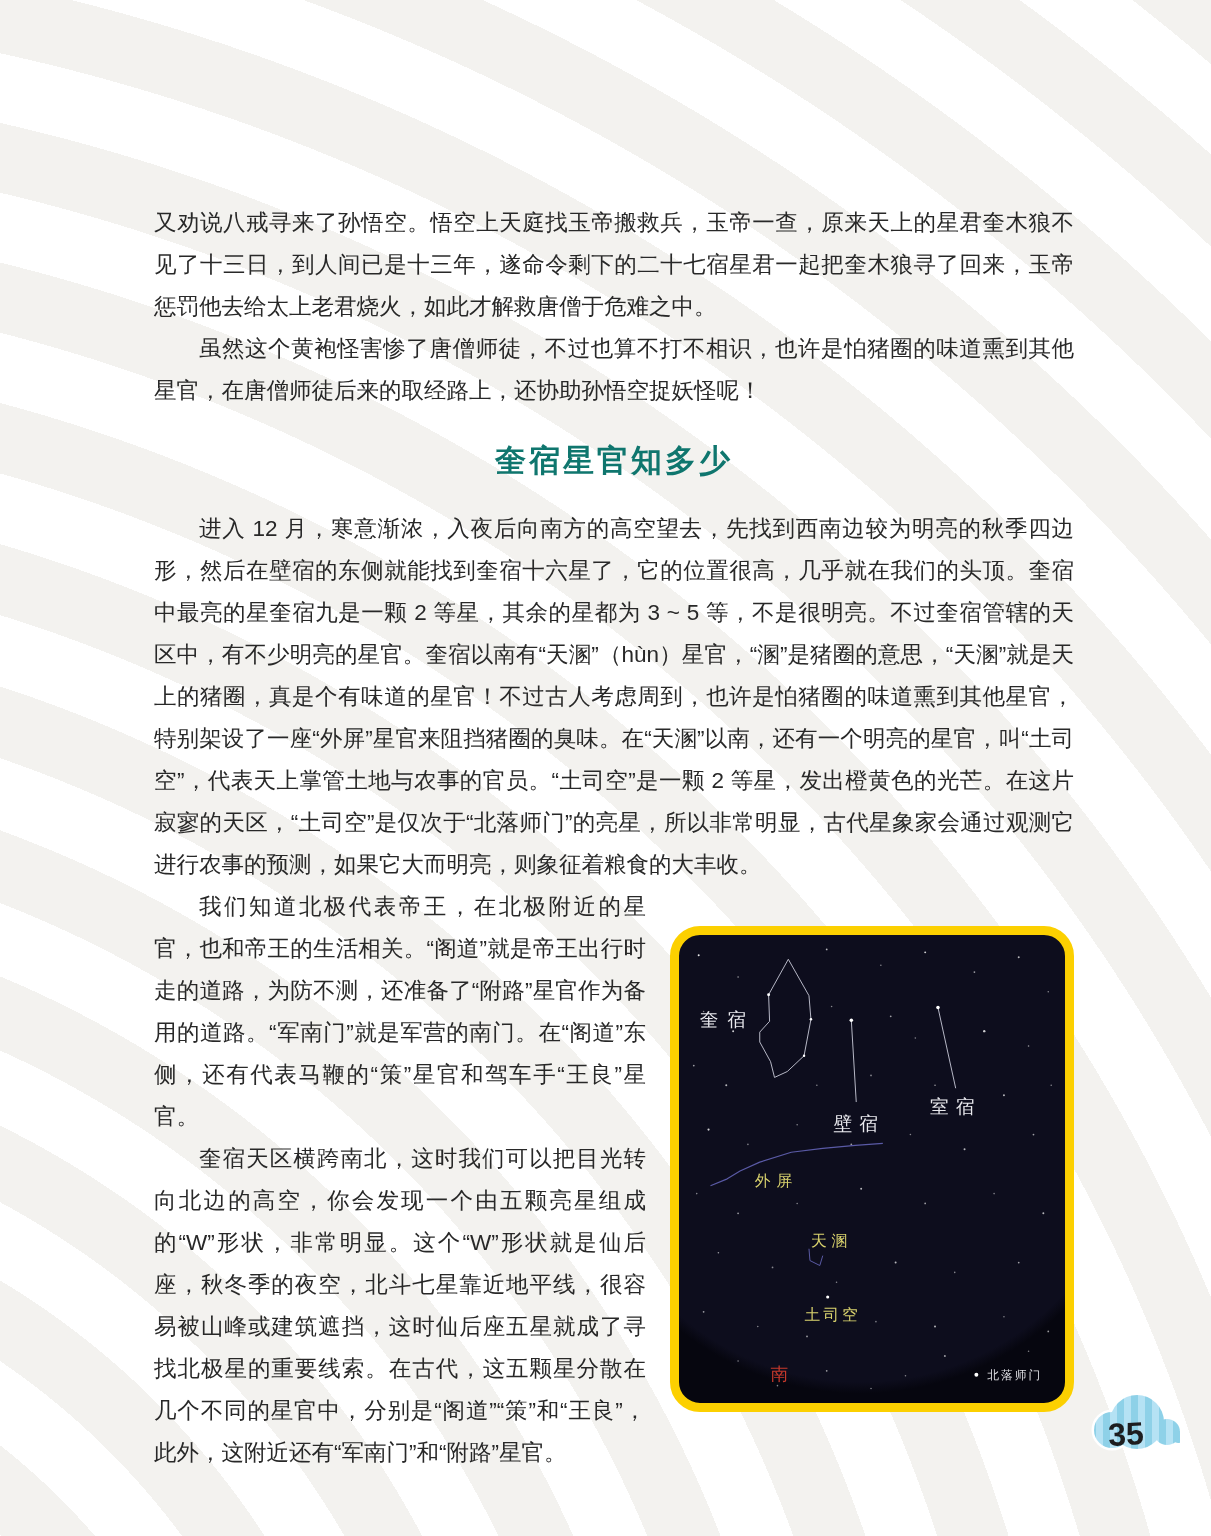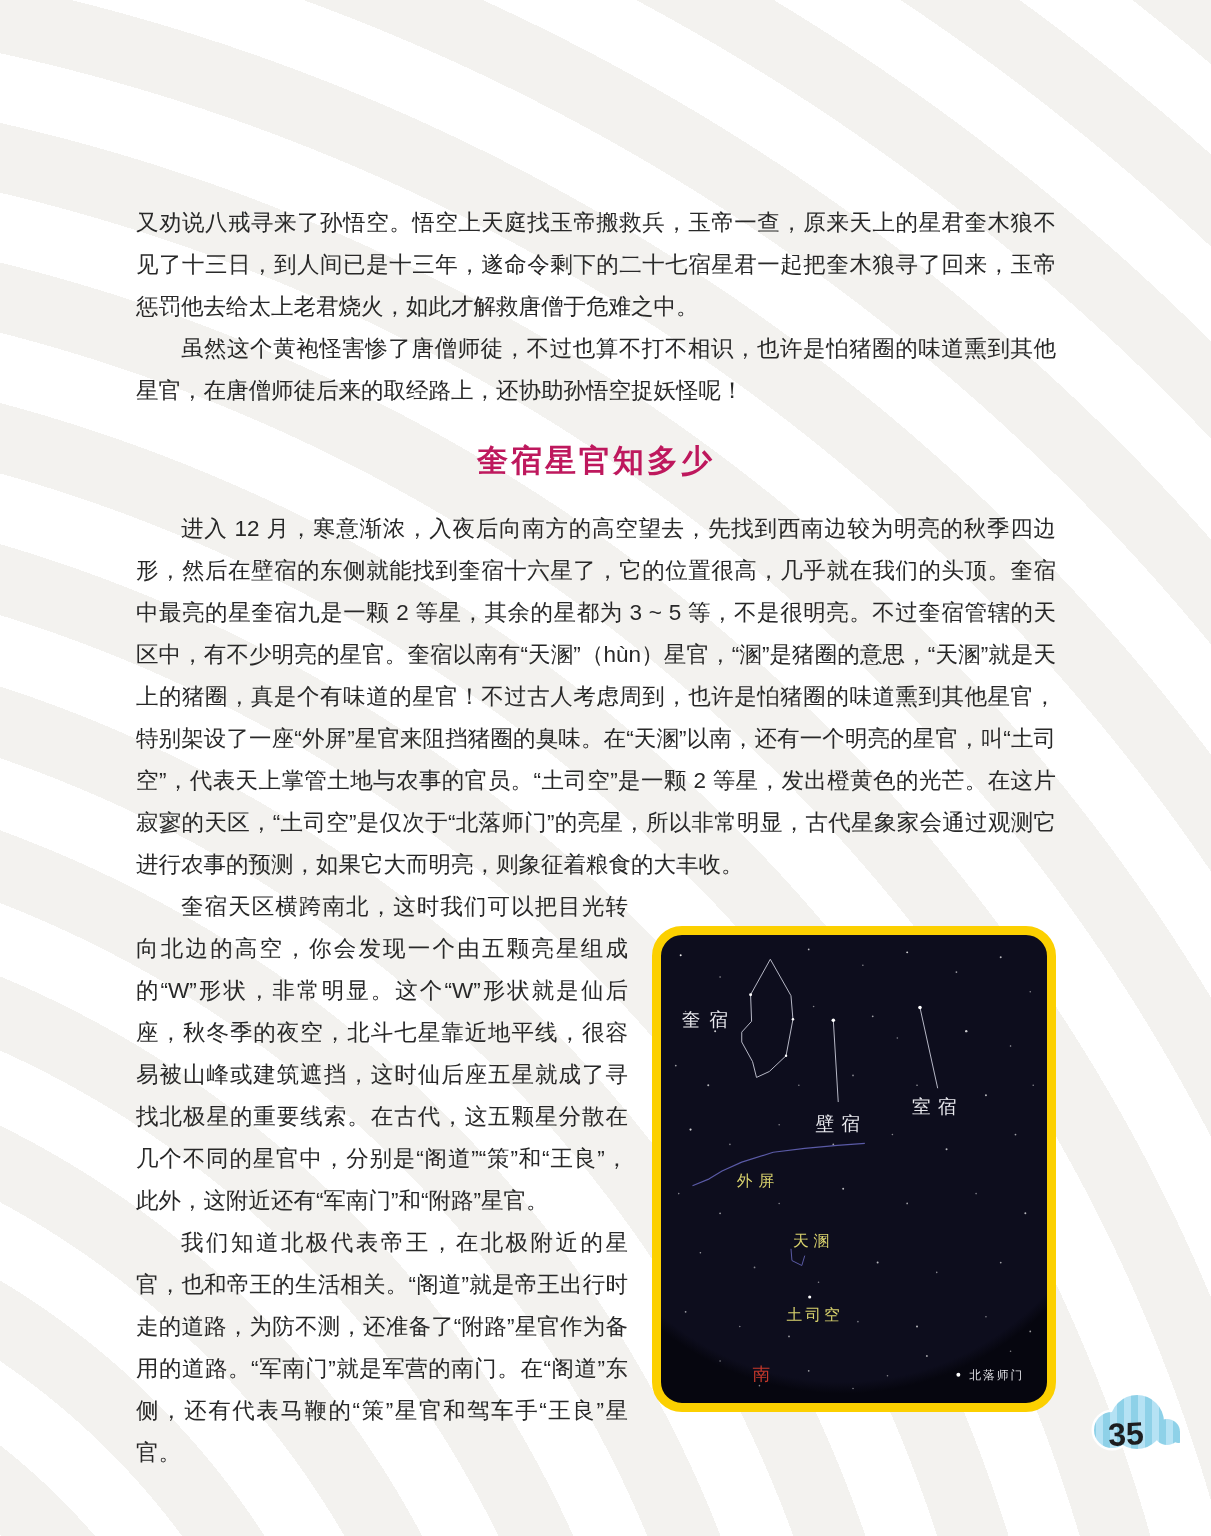--- a/index.html
+++ b/index.html
@@ -4,28 +4,28 @@
 <style>
   html,body{margin:0;padding:0;}
   body{
     width:1211px;height:1536px;position:relative;overflow:hidden;
     font-family:"Liberation Sans","DejaVu Sans",sans-serif;
     background-color:#ffffff;
     background-image:repeating-radial-gradient(circle at -420px 1980px,
       #ffffff 0px,#ffffff 68px,#f3f2ef 68px,#f3f2ef 136px);
   }
   .content{
-    position:absolute;left:136px;top:202px;width:920px;
+    position:absolute;left:154px;top:202px;width:920px;
     color:#282828;font-size:22.5px;line-height:42px;text-align:justify;
   }
   .content p{margin:0;text-indent:2em;}
   .content p.no-indent{text-indent:0;}
   h2.section-heading{
     margin:24px 0 22px;text-align:center;text-indent:0;
-    color:#be185d;font-size:31px;line-height:50px;font-weight:bold;letter-spacing:3px;
+    color:#0f766e;font-size:31px;line-height:50px;font-weight:bold;letter-spacing:3px;
   }
   .chart-frame{
     float:right;width:386px;height:468px;
     margin:40px 0 0 24px;
     border:9px solid #fcd000;border-radius:30px;
     background:
       radial-gradient(circle 290px at 47% 36%, #0d0d1d 0%, #0d0d1d 96%, #06060f 100%),
       #06060f;
     overflow:hidden;
   }
@@ -115,22 +115,22 @@
           <text x="49" y="83" text-anchor="middle" dominant-baseline="central" fill="#e9e9ee" font-size="19" letter-spacing="9" class="chart-label">奎宿</text>
           <text x="183" y="189" text-anchor="middle" dominant-baseline="central" fill="#e9e9ee" font-size="19" letter-spacing="7" class="chart-label">壁宿</text>
           <text x="281" y="172" text-anchor="middle" dominant-baseline="central" fill="#e9e9ee" font-size="19" letter-spacing="7" class="chart-label">室宿</text>
           <text x="99" y="247" text-anchor="middle" dominant-baseline="central" fill="#d9d26d" font-size="16" letter-spacing="6" class="chart-label">外屏</text>
           <text x="155" y="308" text-anchor="middle" dominant-baseline="central" fill="#d9d26d" font-size="16" letter-spacing="5" class="chart-label">天溷</text>
           <text x="156" y="383" text-anchor="middle" dominant-baseline="central" fill="#d9d26d" font-size="16" letter-spacing="3" class="chart-label">土司空</text>
           <text x="102" y="443" text-anchor="middle" dominant-baseline="central" fill="#c8392b" font-size="18" letter-spacing="0" class="chart-label">南</text>
           <text x="341" y="444" text-anchor="middle" dominant-baseline="central" fill="#dfdfe4" font-size="12" letter-spacing="2" class="chart-label">北落师门</text>
         </svg>
     </aside>
+    <p>我们知道北极代表帝王，在北极附近的星官，也和帝王的生活相关。“阁道”就是帝王出行时走的道路，为防不测，还准备了“附路”星官作为备用的道路。“军南门”就是军营的南门。在“阁道”东侧，还有代表马鞭的“策”星官和驾车手“王良”星官。</p>
     <p>奎宿天区横跨南北，这时我们可以把目光转向北边的高空，你会发现一个由五颗亮星组成的“W”形状，非常明显。这个“W”形状就是仙后座，秋冬季的夜空，北斗七星靠近地平线，很容易被山峰或建筑遮挡，这时仙后座五星就成了寻找北极星的重要线索。在古代，这五颗星分散在几个不同的星官中，分别是“阁道”“策”和“王良”，此外，这附近还有“军南门”和“附路”星官。</p>
-    <p>我们知道北极代表帝王，在北极附近的星官，也和帝王的生活相关。“阁道”就是帝王出行时走的道路，为防不测，还准备了“附路”星官作为备用的道路。“军南门”就是军营的南门。在“阁道”东侧，还有代表马鞭的“策”星官和驾车手“王良”星官。</p>
   </div>
 </div>
 
 <svg class="page-badge" viewBox="0 0 98 70">
   <defs>
     <pattern id="cloudStripes" width="14" height="70" patternUnits="userSpaceOnUse">
       <rect x="0" y="0" width="7" height="70" fill="#b5e2f4"></rect>
       <rect x="7" y="0" width="7" height="70" fill="#8ed1e8"></rect>
     </pattern>
   </defs>

